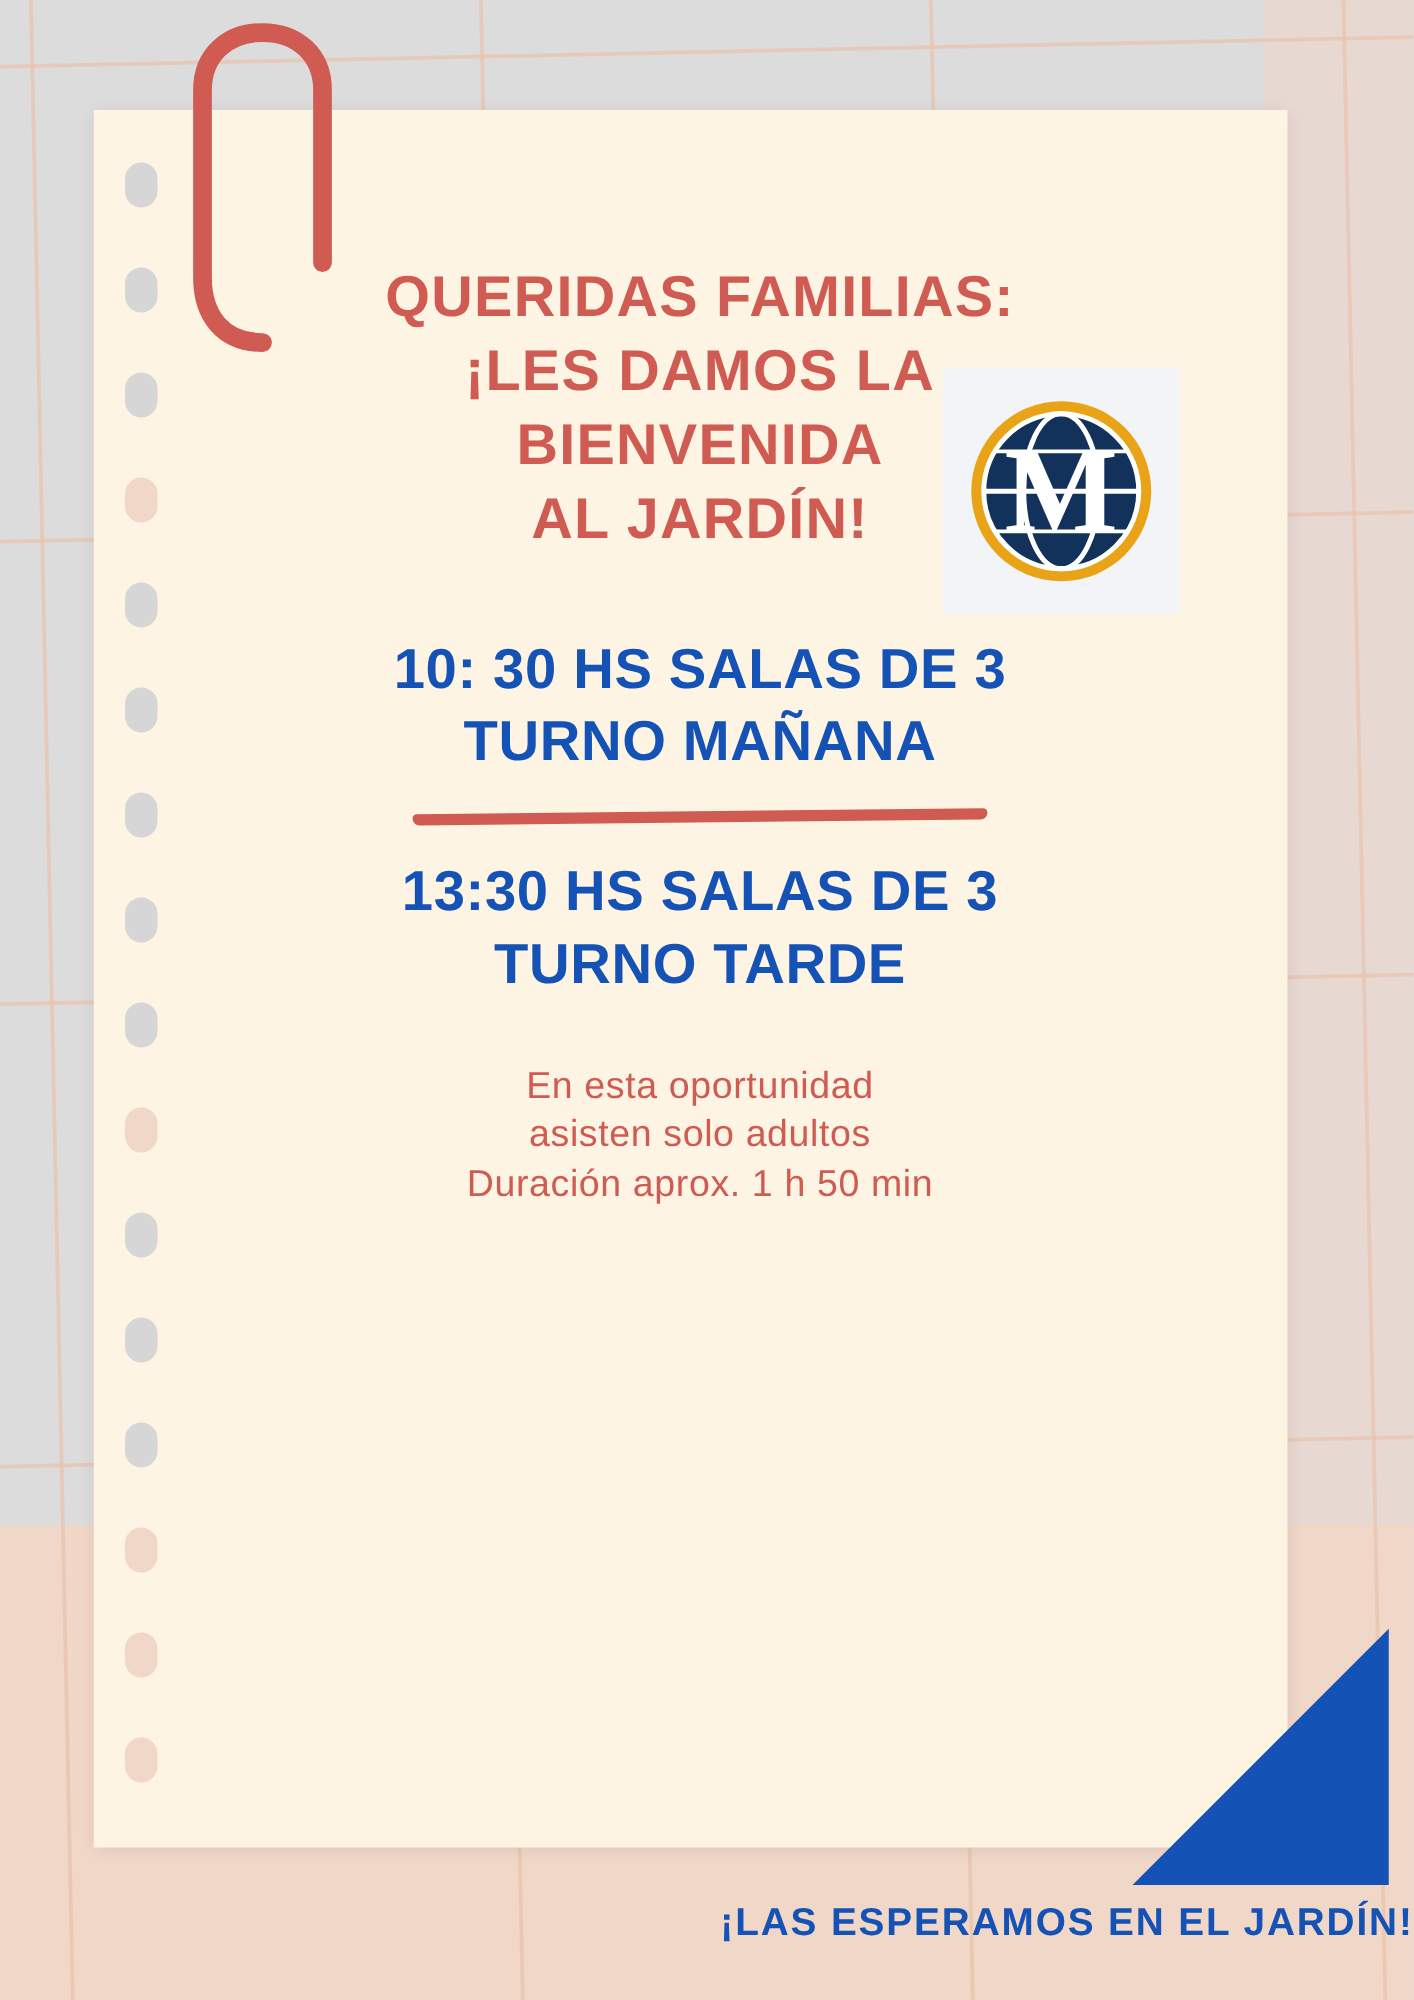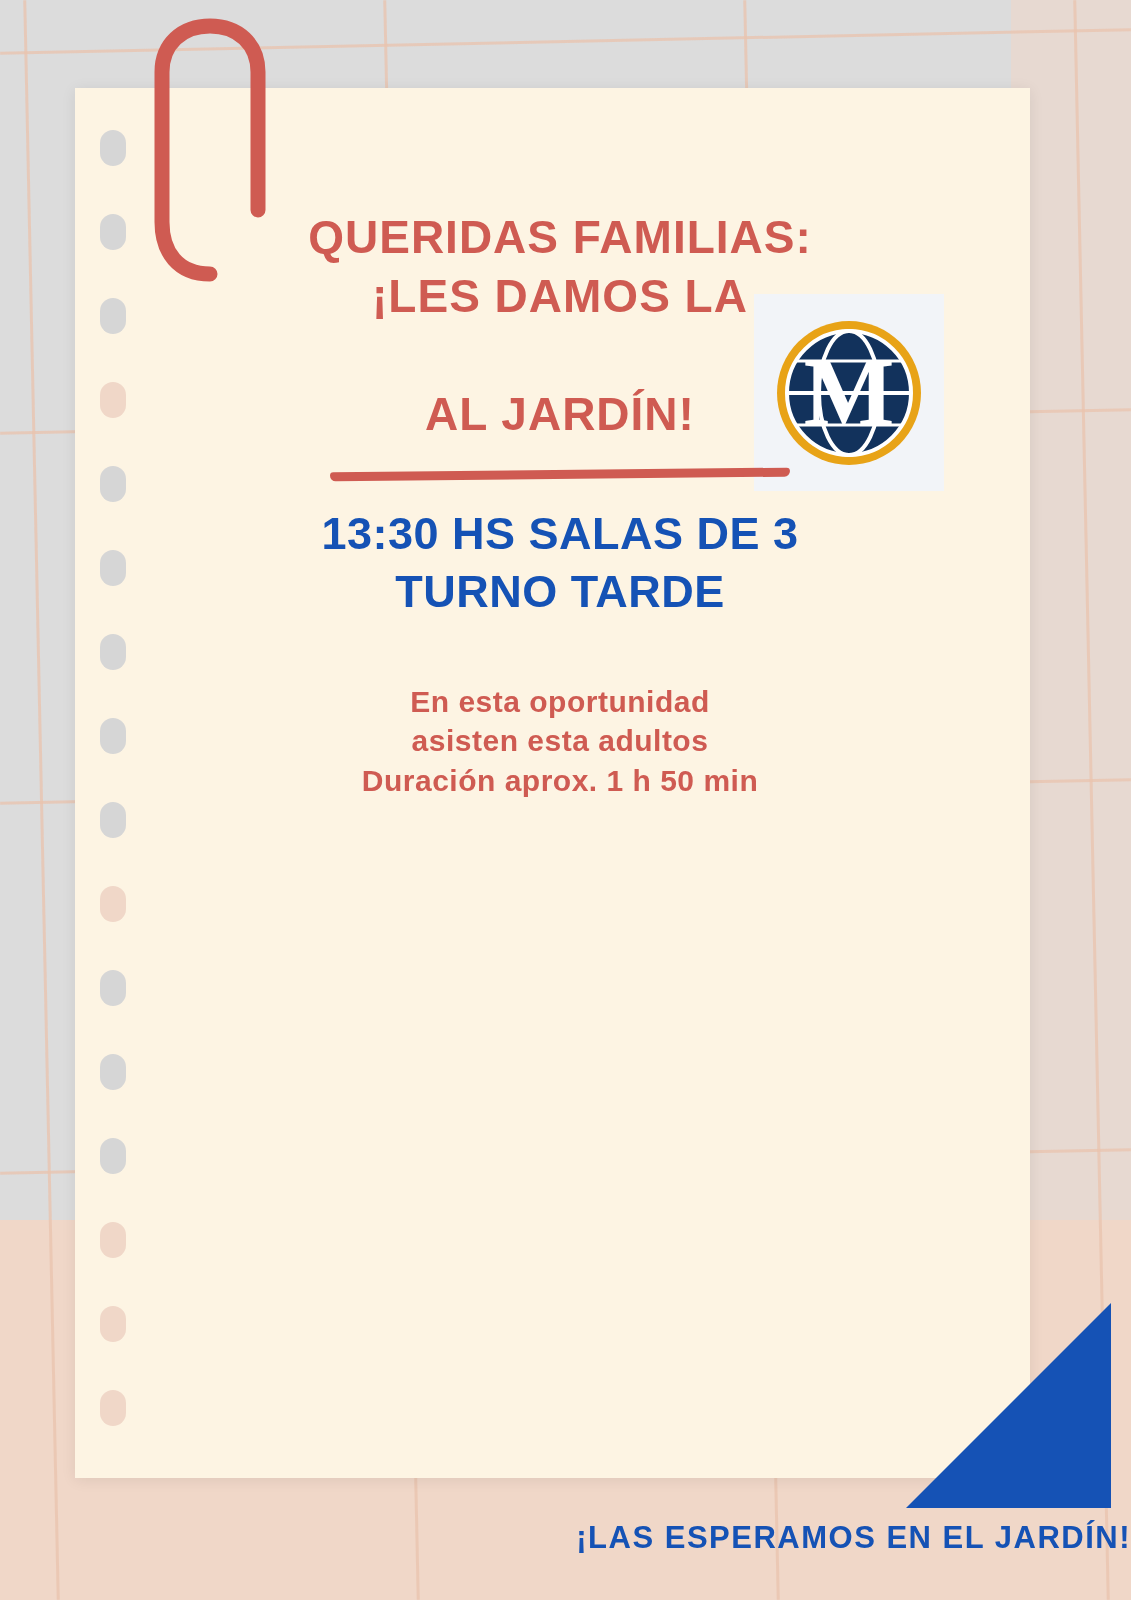--- a/index.html
+++ b/index.html
@@ -157,25 +157,25 @@
     width: 460px;
     height: 9px;
     margin: 26px auto 0 auto;
     background: #cf5b52;
     border-radius: 6px 6px 10px 10px;
     transform: rotate(-0.6deg);
   }
 
   .note {
     color: #cf5b52;
-    font-weight: bold;
+    font-weight: normal;
     font-size: 30px;
     line-height: 1.32;
     letter-spacing: 0.5px;
-    margin: 60px 0 0 0;
+    margin: 48px 0 0 0;
   }
 
   .footer {
     position: absolute;
     left: 0;
     right: 0;
     bottom: 44px;
     text-align: right;
     color: #1552b5;
     font-weight: bold;
@@ -241,36 +241,40 @@
         <line x1="18" y1="80" x2="142" y2="80" stroke="#ffffff" stroke-width="4"></line>
         <line x1="28" y1="48" x2="132" y2="48" stroke="#ffffff" stroke-width="3"></line>
         <line x1="28" y1="112" x2="132" y2="112" stroke="#ffffff" stroke-width="3"></line>
         <text x="80" y="112" text-anchor="middle" font-family="'Liberation Serif', serif" font-size="96" font-weight="bold" fill="#ffffff">M</text>
       </svg>
     </div>
 
     <h1 class="headline">
       <span class="l1">Queridas familias:</span><br>
       <span>¡Les damos la</span><br>
-      <br>
+      <span>bienvenida</span><br>
       <span>al jardín!</span>
     </h1>
 
 
+    <p class="time-block">
+      <span>10: 30 hs salas de 3</span><br>
+      <span>turno mañana</span>
+    </p>
 
     <div class="divider"></div>
 
     <p class="time-block second">
       <span>13:30 hs salas de 3</span><br>
       <span>turno tarde</span>
     </p>
 
     <p class="note">
       <span>En esta oportunidad</span><br>
-      <span>asisten esta adultos</span><br>
+      <span>asisten solo adultos</span><br>
       <span>Duración aprox. 1 h 50 min</span>
     </p>
 
   </div>
 
   <div class="footer">¡Las esperamos en el jardín!</div>
 
 </div>
 
 </body></html>

